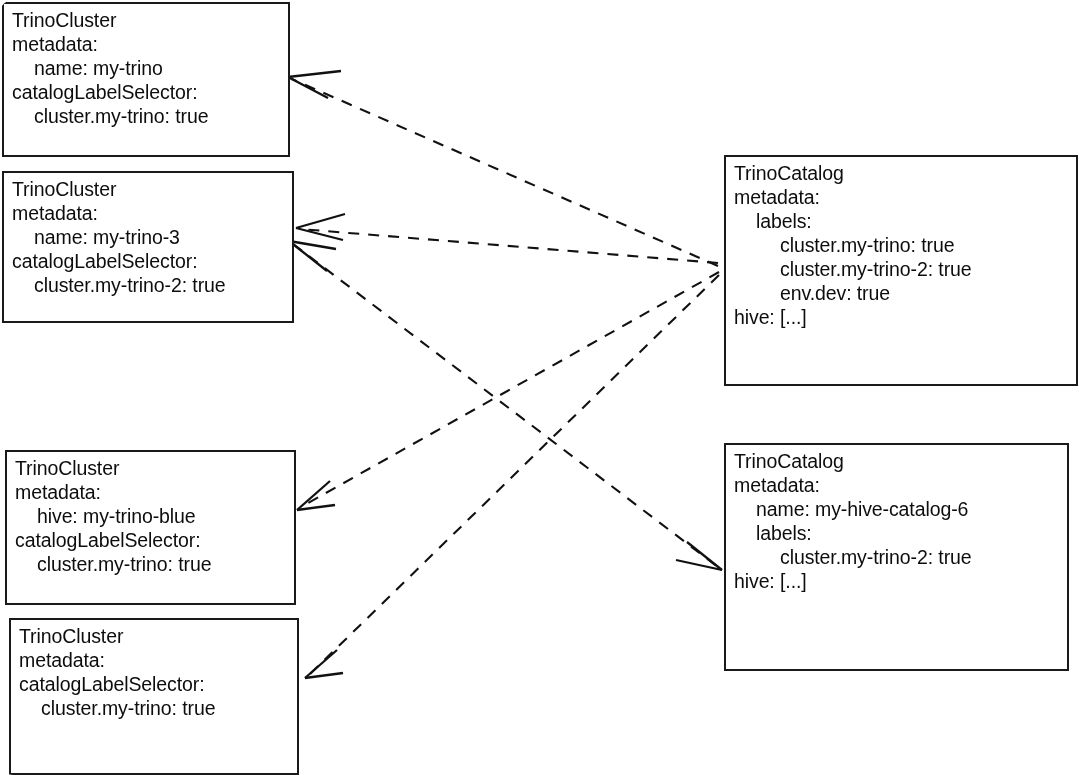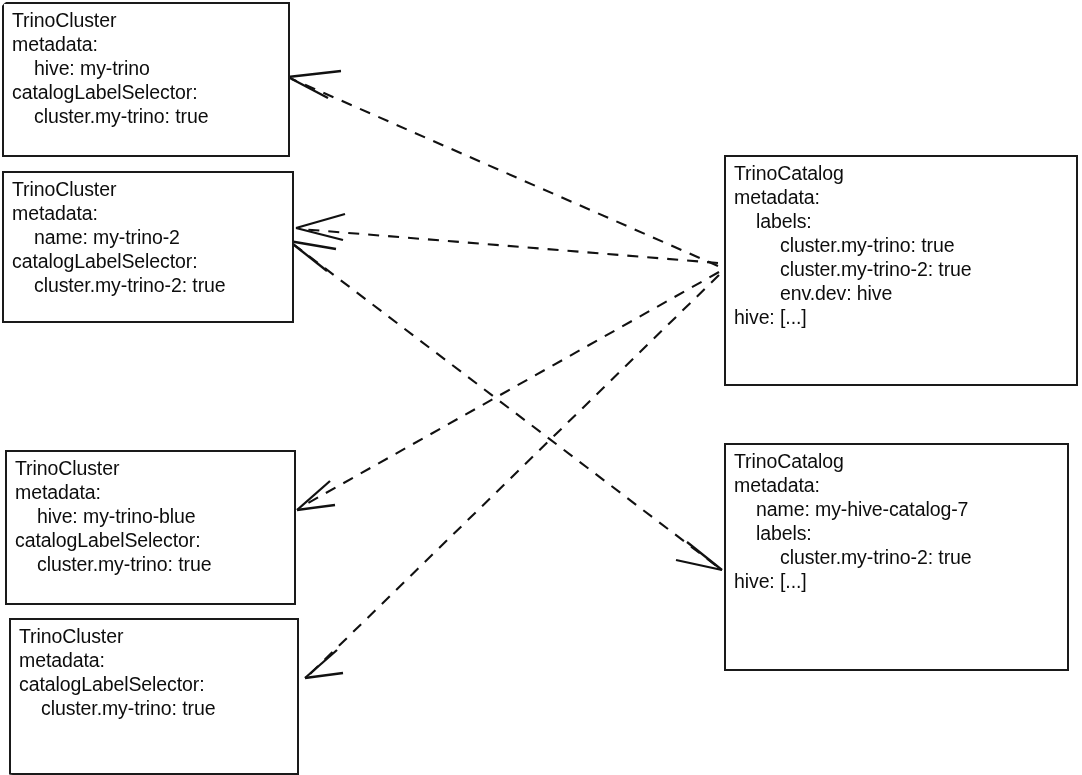--- a/index.html
+++ b/index.html
@@ -96,31 +96,31 @@
       <path class="edge-head" d="M 289,241 L 327,271"></path>
       <path class="edge-head" d="M 722,570 L 676,560"></path>
       <path class="edge-head" d="M 722,570 L 687,542"></path>
     </g>
   </svg>
 
   <div class="node" style="left:2px; top:2px; width:288px; height:155px;">
     <div class="lines">
       <span class="ln">TrinoCluster</span>
       <span class="ln">metadata:</span>
-      <span class="ln ind1">hive: my-trino</span>
+      <span class="ln ind1">name: my-trino</span>
       <span class="ln">catalogLabelSelector:</span>
       <span class="ln ind1">cluster.my-trino: true</span>
     </div>
   </div>
 
   <div class="node" style="left:2px; top:171px; width:292px; height:152px;">
     <div class="lines">
       <span class="ln">TrinoCluster</span>
       <span class="ln">metadata:</span>
-      <span class="ln ind1">name: my-trino-2</span>
+      <span class="ln ind1">name: my-trino-3</span>
       <span class="ln">catalogLabelSelector:</span>
       <span class="ln ind1">cluster.my-trino-2: true</span>
     </div>
   </div>
 
   <div class="node" style="left:5px; top:450px; width:291px; height:155px;">
     <div class="lines">
       <span class="ln">TrinoCluster</span>
       <span class="ln">metadata:</span>
       <span class="ln ind1">hive: my-trino-blue</span>
@@ -138,29 +138,29 @@
     </div>
   </div>
 
   <div class="node" style="left:724px; top:155px; width:354px; height:231px;">
     <div class="lines">
       <span class="ln">TrinoCatalog</span>
       <span class="ln">metadata:</span>
       <span class="ln ind1">labels:</span>
       <span class="ln ind2">cluster.my-trino: true</span>
       <span class="ln ind2">cluster.my-trino-2: true</span>
-      <span class="ln ind2">env.dev: hive</span>
+      <span class="ln ind2">env.dev: true</span>
       <span class="ln">hive: [...]</span>
     </div>
   </div>
 
   <div class="node" style="left:724px; top:443px; width:345px; height:228px;">
     <div class="lines">
       <span class="ln">TrinoCatalog</span>
       <span class="ln">metadata:</span>
-      <span class="ln ind1">name: my-hive-catalog-7</span>
+      <span class="ln ind1">name: my-hive-catalog-6</span>
       <span class="ln ind1">labels:</span>
       <span class="ln ind2">cluster.my-trino-2: true</span>
       <span class="ln">hive: [...]</span>
     </div>
   </div>
 
 </div>
 
 </body></html>

